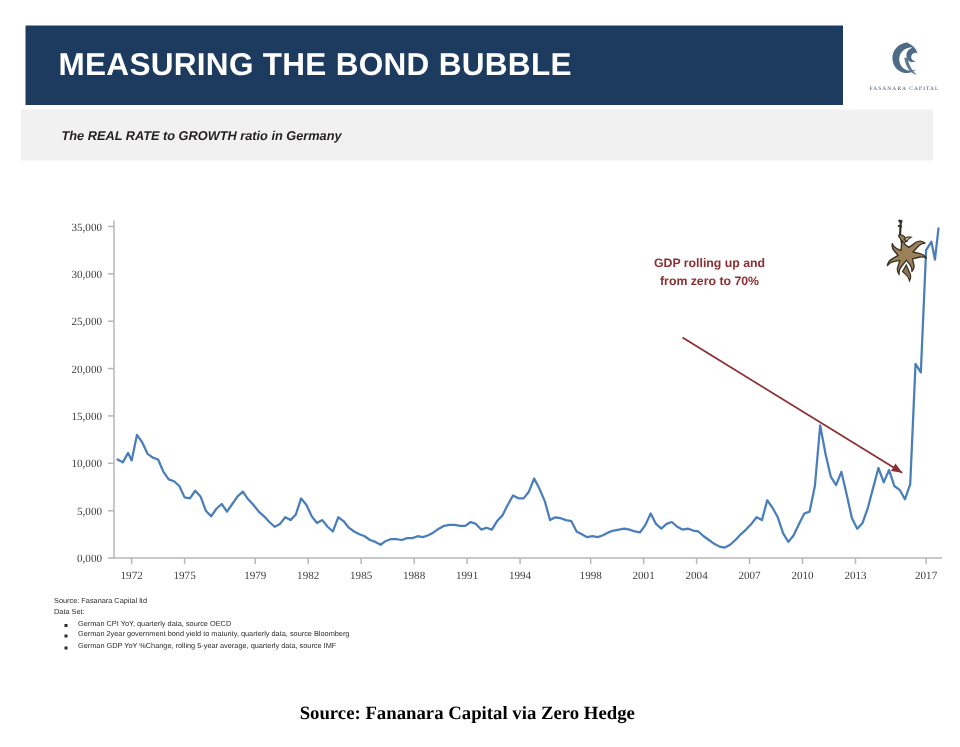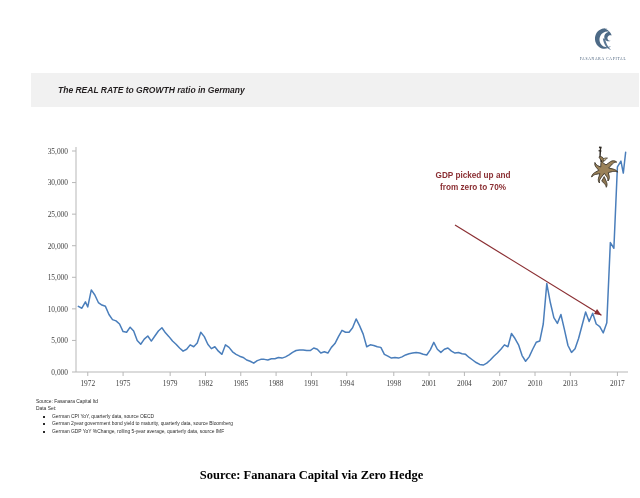--- a/index.html
+++ b/index.html
@@ -31,21 +31,21 @@
     display:flex;flex-direction:column;align-items:center;justify-content:center;
   }
   .logo-mark{width:26px;height:28px;display:block;}
   .logo-text{
     font-size:3.6px;letter-spacing:.75px;color:#36506e;
     margin-top:3px;font-family:"Liberation Serif", serif;white-space:nowrap;
   }
 
   
   .sub-band{
-    position:absolute;left:31px;top:73px;width:608px;height:34px;
+    position:absolute;left:14px;top:73px;width:608px;height:34px;
     background:#f1f1f1;
     display:flex;align-items:center;
   }
   .sub-text{
     font-size:8.5px;font-style:italic;font-weight:bold;color:#231f20;
     padding-left:27px;
   }
 
   
   .chart-wrap{position:absolute;left:0;top:118px;width:640px;height:275px;}
@@ -83,20 +83,23 @@
     text-align:center;
     font-family:"Liberation Serif", serif;
     font-size:12.5px;font-weight:bold;color:#000;
   }
 </style>
 </head>
 <body>
 
 <div class="slide">
 
+  <div class="header-band">
+    <div class="header-title">MEASURING THE BOND BUBBLE</div>
+  </div>
 
   <div class="logo-box">
     <svg class="logo-mark" viewBox="0 0 26 28">
       <path d="M17.5 2.2c-4.6-.6-9.6 1.8-11.6 6.1-2.1 4.5-.6 10.2 3.5 12.9 3.6 2.4 8.7 1.9 11.6-1.2-2.6 1.6-6.1 1.6-8.5-.3-2.9-2.2-3.8-6.5-2.2-9.7 1.5-3 5-4.8 8.3-4.3-1.4.5-2.8 1.2-3.6 2.5-1.2 1.8-1 4.4.5 5.9 1.3 1.4 3.6 1.6 5.2.6-1.2.1-2.5-.4-3-1.5-.6-1.2-.1-2.8 1-3.5.9-.6 2.1-.6 3-.1-.9-3.6-4.3-6.5-8-7.4z" fill="#4d6a86"></path>
       <path d="M12.8 12.5c.6 2.9 1.4 5.9 3.3 8.2 1.3 1.6 3.1 2.8 5.1 3.2-1.8-1.6-3.4-3.5-4.4-5.7-.9-1.8-1.3-3.8-1.6-5.8-.8.1-1.6.1-2.4.1z" fill="#5b7894"></path>
     </svg>
     <div class="logo-text">FASANARA CAPITAL</div>
   </div>
 
   <div class="sub-band">
@@ -155,21 +158,21 @@
         <text x="617.4072494669499" y="268" class="tick-label xtick">2017</text>
         <polyline points="78.35,188.33 81.88,190.23 85.42,183.91 87.77,188.96 91.30,171.91 94.83,176.97 98.36,184.54 101.89,187.07 105.42,188.33 108.96,196.54 112.49,201.59 116.02,202.85 119.55,206.01 123.08,213.59 126.61,214.22 130.14,209.17 133.67,212.96 137.20,222.43 140.73,226.22 144.26,221.17 147.80,218.01 151.33,223.06 154.86,218.01 158.39,212.96 161.92,209.80 165.45,214.85 168.98,218.64 172.51,223.06 176.04,226.22 179.57,230.01 183.10,233.16 186.64,231.27 190.17,226.85 193.70,228.74 197.23,224.95 200.76,214.22 204.29,218.64 207.82,226.22 211.35,230.64 214.88,228.74 218.41,233.16 221.94,236.32 225.48,226.85 229.01,229.37 232.54,233.79 236.07,236.32 239.60,238.21 243.13,239.48 246.66,242.00 250.19,243.27 253.72,245.16 257.25,242.63 260.78,241.37 264.32,241.37 267.85,242.00 271.38,240.74 274.91,240.74 278.44,239.48 281.97,240.11 285.50,238.85 289.03,236.95 292.56,234.43 296.09,232.53 299.62,231.90 303.16,231.90 306.69,232.53 310.22,232.53 313.75,230.01 317.28,231.27 320.81,235.06 324.34,233.79 327.87,235.06 331.40,229.37 334.93,225.59 338.46,218.64 342.00,212.33 345.53,214.22 349.06,214.22 352.59,209.80 356.12,200.96 359.65,207.91 363.18,216.11 366.71,228.74 370.24,226.85 373.77,227.48 377.30,228.74 380.84,229.37 384.37,236.32 387.90,238.21 391.43,240.11 394.96,239.48 398.49,240.11 402.02,238.85 405.55,236.95 409.08,235.69 412.61,235.06 416.14,234.43 419.68,235.06 423.21,236.32 426.74,236.95 430.27,231.90 433.80,224.32 437.33,231.27 440.86,234.43 444.39,231.27 447.92,230.01 451.45,233.16 454.99,235.06 458.52,234.43 462.05,235.69 465.58,236.32 469.11,239.48 472.64,242.00 476.17,244.53 479.70,246.42 483.23,247.05 486.76,245.16 490.29,242.00 493.83,238.21 497.36,235.06 500.89,231.27 504.42,226.85 507.95,228.74 511.48,215.48 515.01,220.53 518.54,226.85 522.07,237.58 525.60,243.27 529.13,238.85 532.67,231.27 536.20,224.32 539.73,223.06 543.26,206.01 546.79,165.60 550.32,184.54 553.85,199.70 557.38,205.38 560.91,196.54 564.44,211.69 567.97,227.48 571.51,234.43 575.04,230.64 578.57,220.53 582.10,207.27 585.63,194.01 589.16,203.49 592.69,195.28 596.22,206.01 599.75,208.54 603.28,214.85 606.81,204.75 610.35,124.56 613.88,130.24 617.41,48.79 620.94,43.10 623.29,55.10 625.65,34.26" fill="none" stroke="#4a7ebb" stroke-width="1.5" stroke-linejoin="round" stroke-linecap="round"></polyline>
         <g>
           <line x1="455" y1="107" x2="601.4605543710021" y2="197.22285714285715" stroke="#8b2f33" stroke-width="1.2"></line>
           <polygon points="601.4605543710021,197.22285714285715 593.9796181150983,196.02052909481668 597.021664214641,191.08231529544983" fill="#8b2f33"></polygon>
         </g>
       </svg>
   </div>
 
   <div class="annot">
-    <div>GDP picked up and</div>
+    <div>GDP rolling up and</div>
     <div>from zero to 70%</div>
   </div>
 
   <svg class="coyote" viewBox="0 0 42 52">
     <g stroke="#2f2a24" stroke-width="1" fill="none">
       <path d="M14.5 2 L14 11" stroke-width="1.4"></path>
       <path d="M13 1.2 l2.6 .4" stroke-width="1.6"></path>
       <path d="M12.6 4.6 l2.8 .5" stroke-width="1.2"></path>
     </g>
     <path d="M13.2 10.8c1.6-.6 3.6.2 4.3 1.8.6 1.3.2 3-.9 3.9l3.4 2.4 4.4-3.2c1.9-1.4 4.6-1.2 6.3.4-1.6.1-3.3.7-4.4 1.9l-3.6 4 4.6 1.1c1.7.4 3.5 1.4 4.3 3-1.5-.8-3.3-1-4.9-.6l-4.4 1.1.9 3.6c.4 1.7-.1 3.6-1.3 4.8.2-1.5-.2-3.1-1.1-4.3l-2.5-3.3-3.6 4.6c-1.1 1.4-1.6 3.3-1.2 5-1.1-1.3-1.5-3.2-1-4.8l1.4-4.6-4.2.8c-1.6.3-3.2 1.3-4.1 2.7.2-1.8 1.3-3.5 2.9-4.4l4.3-2.4-2.7-3.1c-1.1-1.3-1.6-3.1-1.2-4.7.5 1.4 1.6 2.6 2.9 3.2l2.9 1.3.3-4.5c.1-1.6-.4-3.2-1.4-4.4l-.3-.3z" fill="#9a8158" stroke="#3a3226" stroke-width=".9" stroke-linejoin="round"></path>

